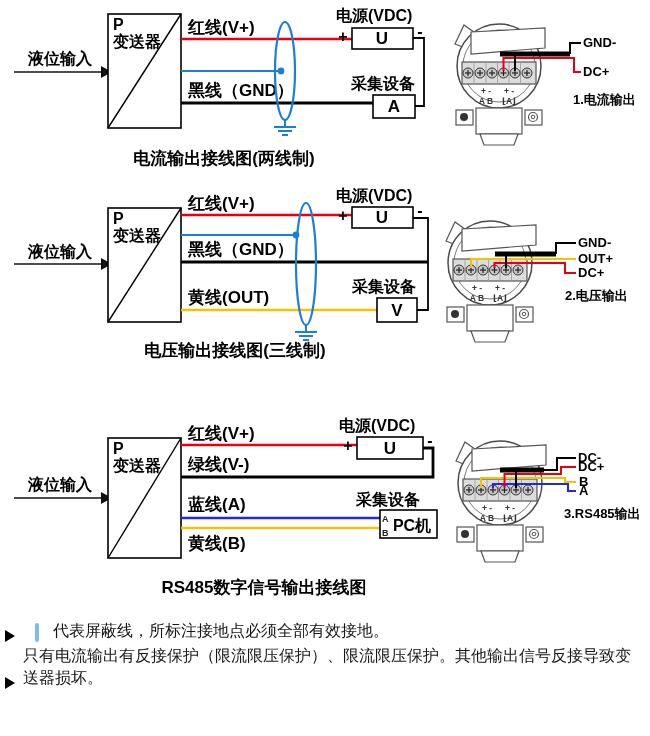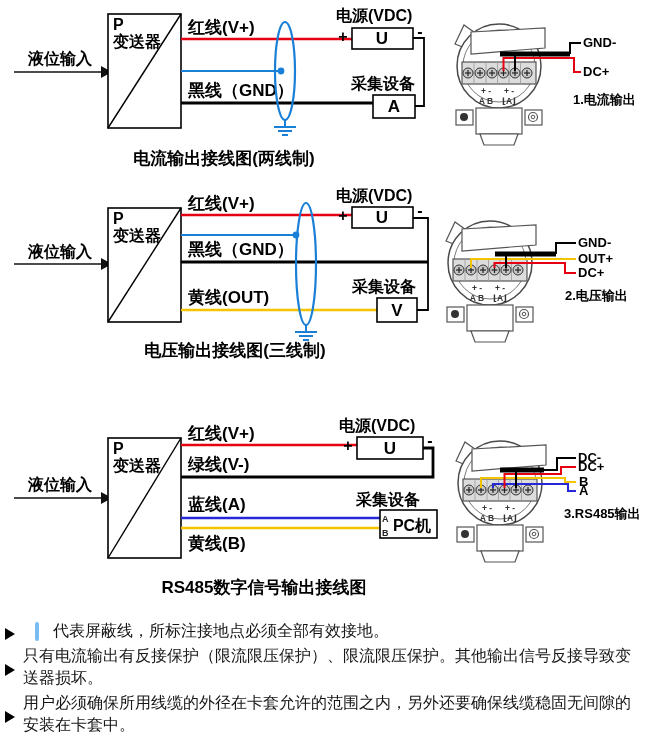--- a/index.html
+++ b/index.html
@@ -7,21 +7,21 @@
   svg text{fill:#000;}
   .lbl{font-size:17px;font-weight:600;}
   .lbl16{font-size:16px;font-weight:600;}
   .pm{font-size:16px;font-weight:700;}
   .unit{font-size:17px;font-weight:600;text-anchor:middle;}
   .cap{font-size:17px;font-weight:700;text-anchor:middle;}
   .hlbl{font-size:13px;font-weight:600;}
   .tiny{font-size:8.5px;font-weight:600;fill:#333;text-anchor:middle;}
   .micro{font-size:9px;font-weight:600;fill:#222;}
   .notes{padding:4px 4px 6px 3px;font-size:16px;line-height:22px;color:#161616;}
-  .note{display:flex;align-items:center;margin-bottom:3px;font-family:Liberation Serif, serif;}
+  .note{display:flex;align-items:flex-end;margin-bottom:3px;font-family:Liberation Serif, serif;}
   .tri{flex:0 0 auto;width:0;height:0;border-left:10px solid #000;border-top:6px solid transparent;border-bottom:6px solid transparent;margin:5px 8px 0 2px;}
   .shield-bar{flex:0 0 auto;width:4px;height:19px;background:#79bdf2;border-radius:2px;margin:1px 14px 0 12px;}
   .note-text{flex:1;}
 </style>
 </head>
 <body>
 
 
 
 <svg width="650" height="612" viewBox="0 0 650 612">
@@ -218,21 +218,17 @@
 <div class="notes">
   <div class="note">
     <span class="tri"></span>
     <span class="shield-bar"></span>
     <span class="note-text">代表屏蔽线，所标注接地点必须全部有效接地。</span>
   </div>
   <div class="note">
     <span class="tri"></span>
     <span class="note-text">只有电流输出有反接保护（限流限压保护）、限流限压保护。其他输出信号反接导致变送器损坏。</span>
   </div>
-  <div class="note">
-    <span class="tri"></span>
-    <span class="note-text">用户必须确保所用线缆的外径在卡套允许的范围之内，另外还要确保线缆稳固无间隙的安装在卡套中。</span>
-  </div>
 
 </div>
 
 
 
 
 </body></html>

